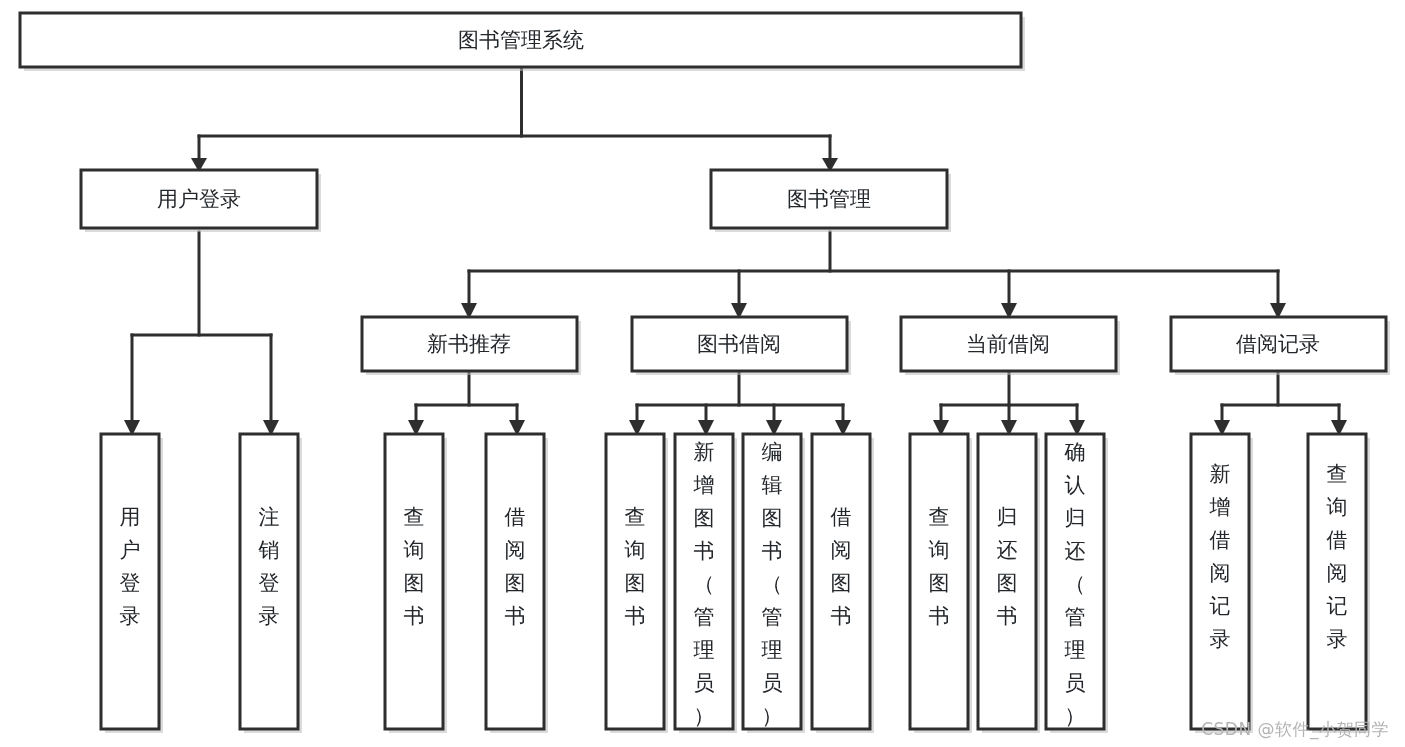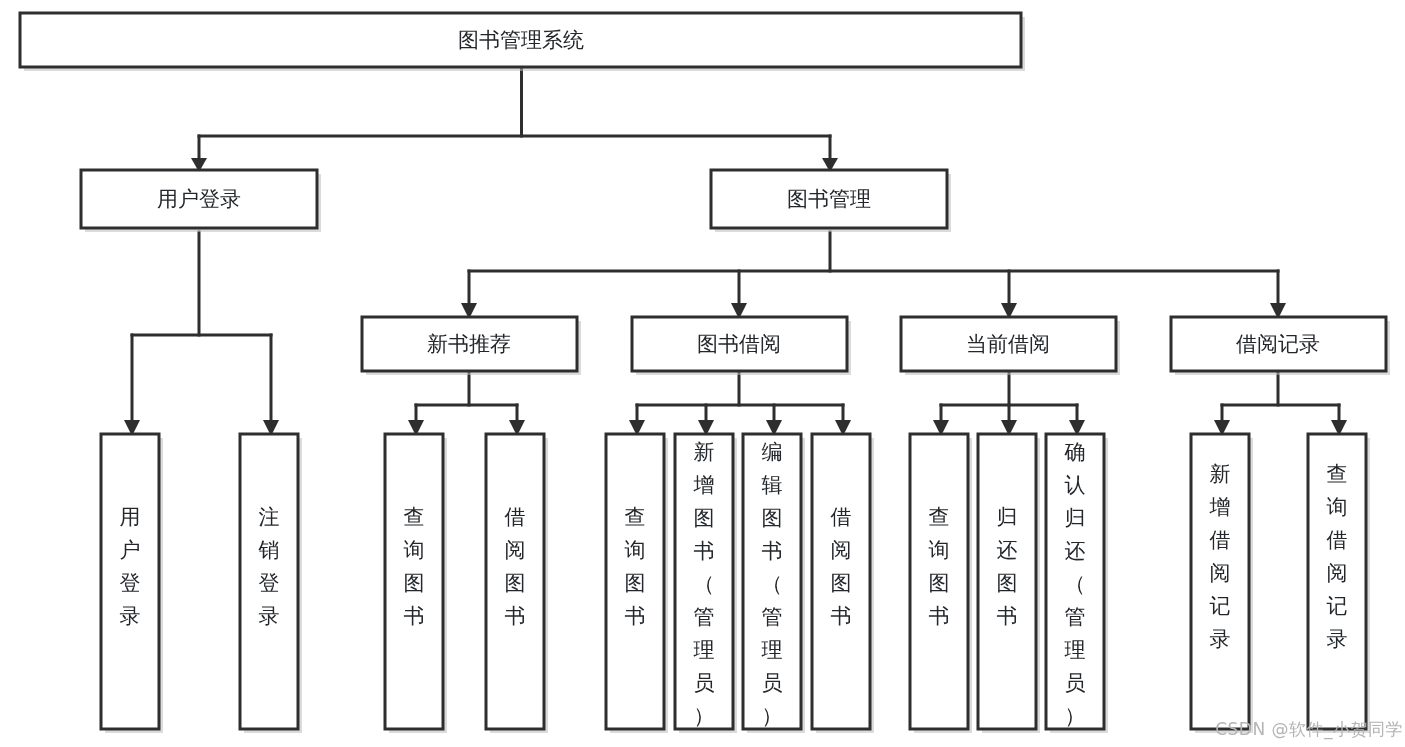--- a/index.html
+++ b/index.html
@@ -53,21 +53,21 @@
     dominant-baseline: middle;
   }
   .node-label-v {
     font-family: "DejaVu Sans", "Liberation Sans", sans-serif;
     font-size: 21px;
     fill: #23272b;
     text-anchor: middle;
   }
   .watermark {
     position: absolute;
-    right: 2px;
+    right: 16px;
     bottom: 6px;
     font-family: "DejaVu Sans", "Liberation Sans", sans-serif;
     font-size: 17px;
     color: #b4b4b4;
     letter-spacing: 0.5px;
     white-space: nowrap;
     user-select: none;
   }
 </style>
 </head>

